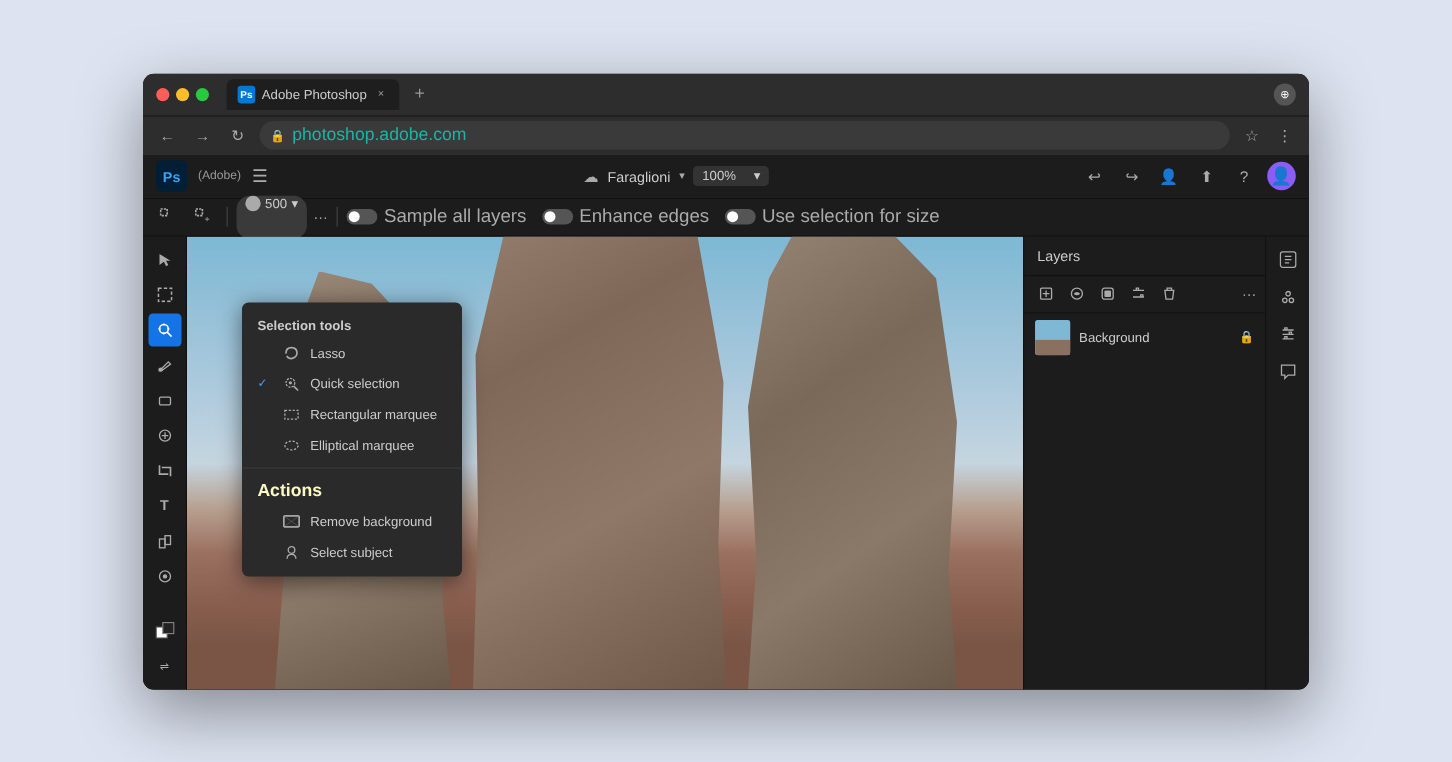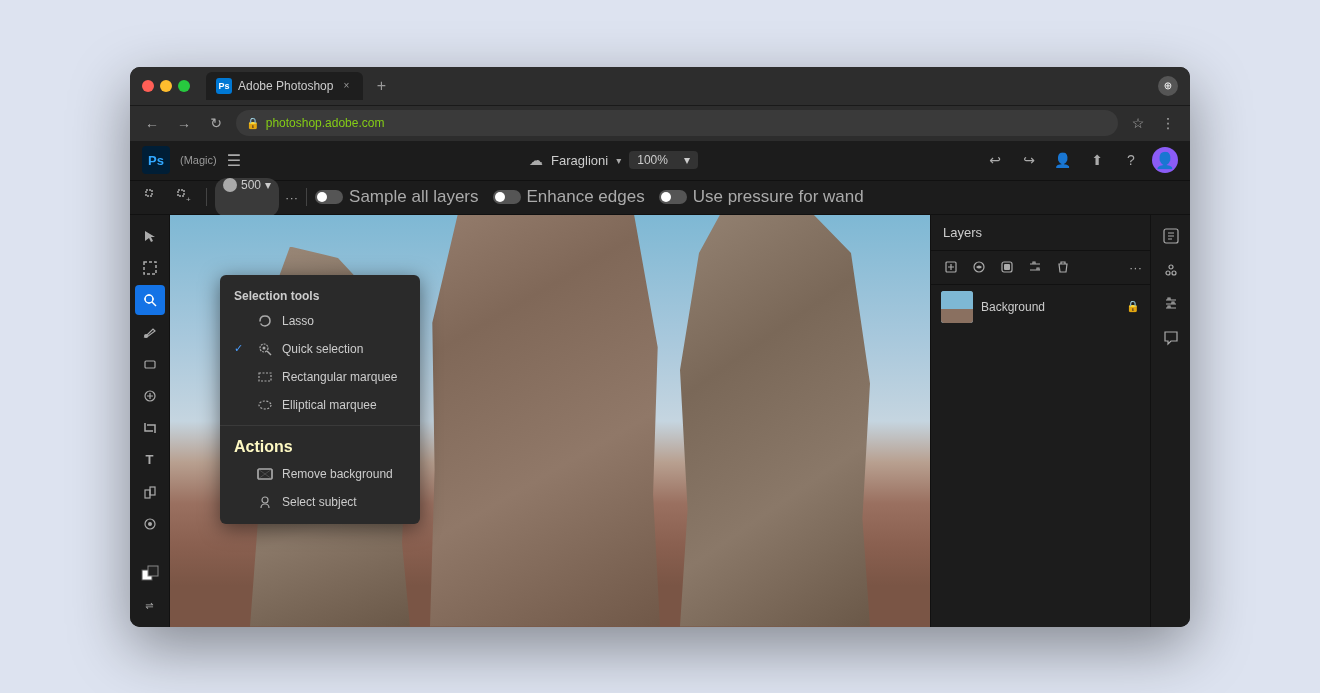--- a/index.html
+++ b/index.html
@@ -158,22 +158,22 @@
       padding: 0 10px;
       gap: 6px;
     }
 
     .lock-icon {
       color: #aaa;
       font-size: 11px;
     }
 
     .address-text {
-      font-size: 12px;
-      color: #84cc16;
+      font-size: 16px;
+      color: #14b8a6;
     }
 
     .nav-actions {
       display: flex;
       align-items: center;
       gap: 6px;
     }
 
     .nav-action-btn {
       width: 24px;
@@ -623,21 +623,21 @@
       <span class="address-text">photoshop.adobe.com</span>
     </div>
     <div class="nav-actions">
       <div class="nav-action-btn">☆</div>
       <div class="nav-action-btn">⋮</div>
     </div>
   </div>
 
   <div class="app-header">
     <div class="ps-logo">Ps</div>
-    <span class="beta-label">(Magic)</span>
+    <span class="beta-label">(Adobe)</span>
     <span class="hamburger">☰</span>
     <div class="header-center">
       <span class="cloud-icon">☁</span>
       <span class="workspace-name">Faraglioni</span>
       <span class="dropdown-arrow">▾</span>
       <div class="zoom-control">
         <span>100%</span>
         <span>▾</span>
       </div>
     </div>
@@ -682,21 +682,21 @@
     <div class="toolbar-toggle" style="margin-left:8px;">
       <div class="toggle-switch">
           <div class="toggle-knob"></div>
         </div>
       <span>Enhance edges</span>
     </div>
     <div class="toolbar-toggle" style="margin-left:8px;">
       <div class="toggle-switch">
           <div class="toggle-knob"></div>
         </div>
-      <span>Use pressure for wand</span>
+      <span>Use selection for size</span>
     </div>
   </div>
 
   <div class="app-body">
 
     <div class="tools-panel">
       <div class="tool-btn">
         <svg width="14" height="14" viewBox="0 0 14 14">
             <polygon points="2,2 2,12 6,9 8,13 10,12 8,8 12,8" fill="#aaa"></polygon>
           </svg>

